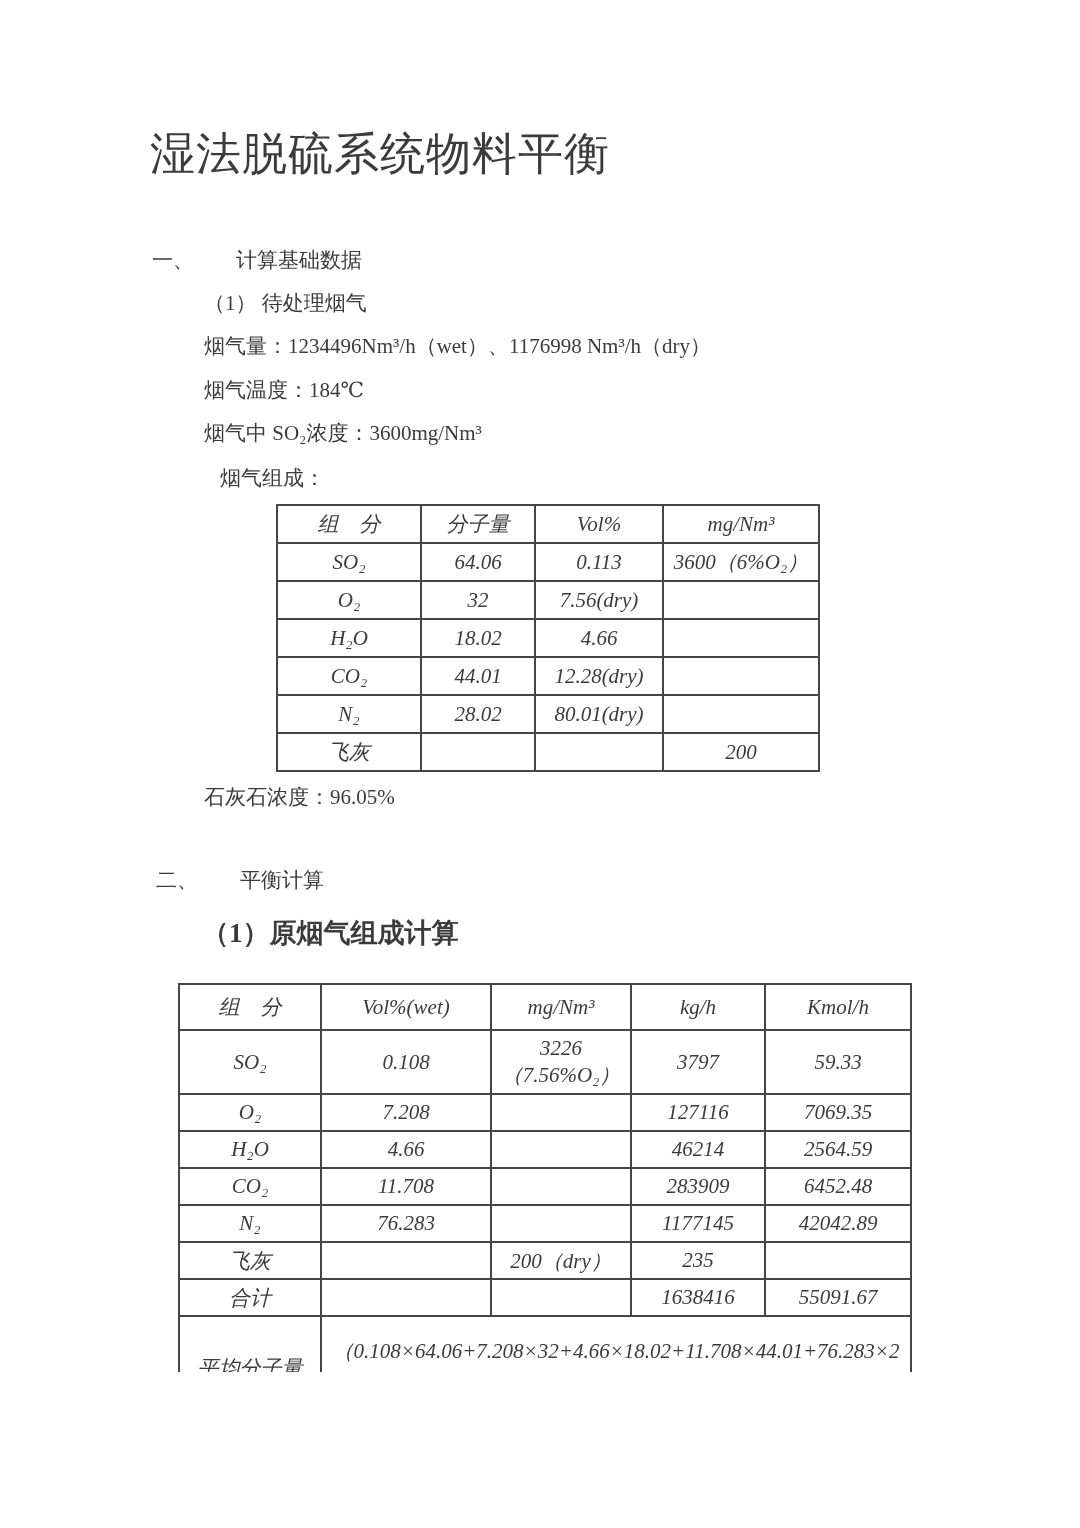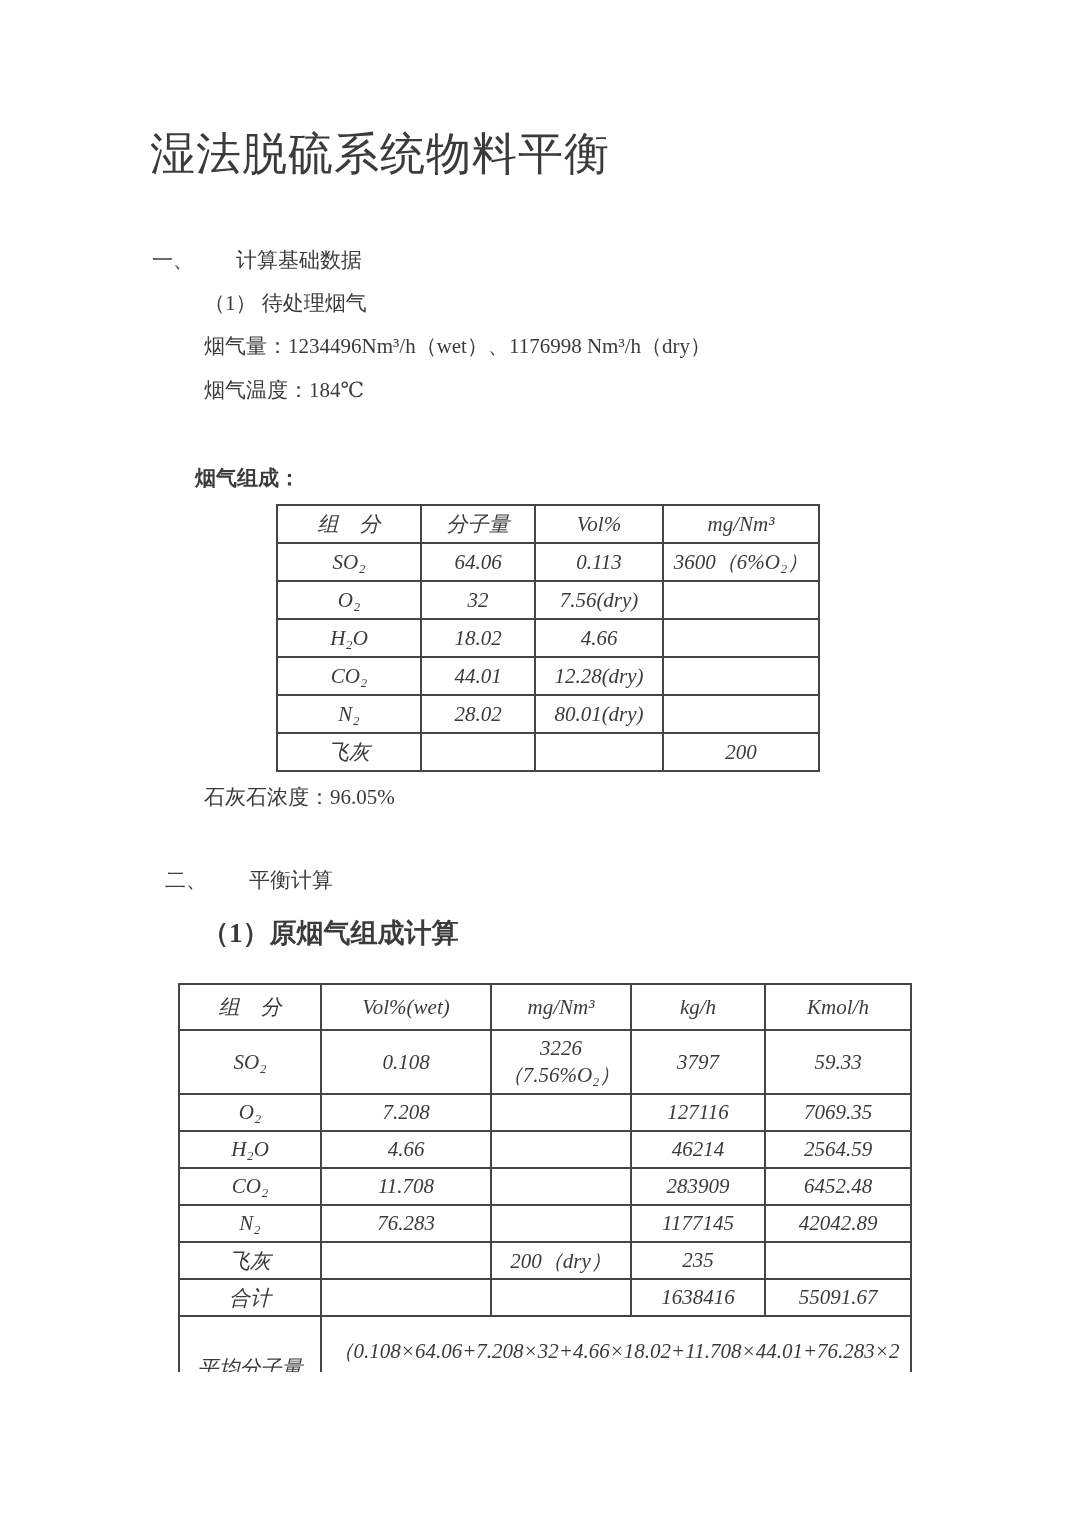--- a/index.html
+++ b/index.html
@@ -31,23 +31,23 @@
     font-size: 21px;
     white-space: nowrap;
     line-height: 1.2;
   }
   .sec-heading .sec-title { margin-left: 42px; }
   .sec1-heading { left: 152px; top: 248px; }
   .sub1-heading { left: 204px; top: 291px; }
   .l-volume    { left: 204px; top: 334px; }
   .l-temp      { left: 204px; top: 378px; }
   .l-so2       { left: 204px; top: 421px; }
-  .l-comp      { left: 195px; top: 466px; font-weight: bold; }
+  .l-comp      { left: 220px; top: 466px; }
   .l-lime      { left: 204px; top: 785px; }
-  .sec2-heading { left: 165px; top: 868px; }
+  .sec2-heading { left: 156px; top: 868px; }
   .sub2-heading {
     left: 202px;
     top: 917px;
     font-size: 27px;
     font-weight: 700;
   }
   table {
     position: absolute;
     border-collapse: collapse;
     table-layout: fixed;
@@ -95,20 +95,21 @@
   <h1 class="doc-title">湿法脱硫系统物料平衡</h1>
 
   <div class="line sec-heading sec1-heading">
     <span>一、</span><span class="sec-title">计算基础数据</span>
   </div>
 
   <div class="line sub1-heading">（1）  待处理烟气</div>
 
   <div class="line l-volume">烟气量：1234496Nm³/h（wet）、1176998 Nm³/h（dry）</div>
   <div class="line l-temp">烟气温度：184℃</div>
+  <div class="line l-so2">烟气中 SO₂浓度：3600mg/Nm³</div>
   <div class="line l-comp">烟气组成：</div>
 
   <table class="t1">
     <colgroup>
       <col style="width:144px">
         <col style="width:114px">
         <col style="width:128px">
         <col style="width:156px">
     </colgroup>
     <tbody>

